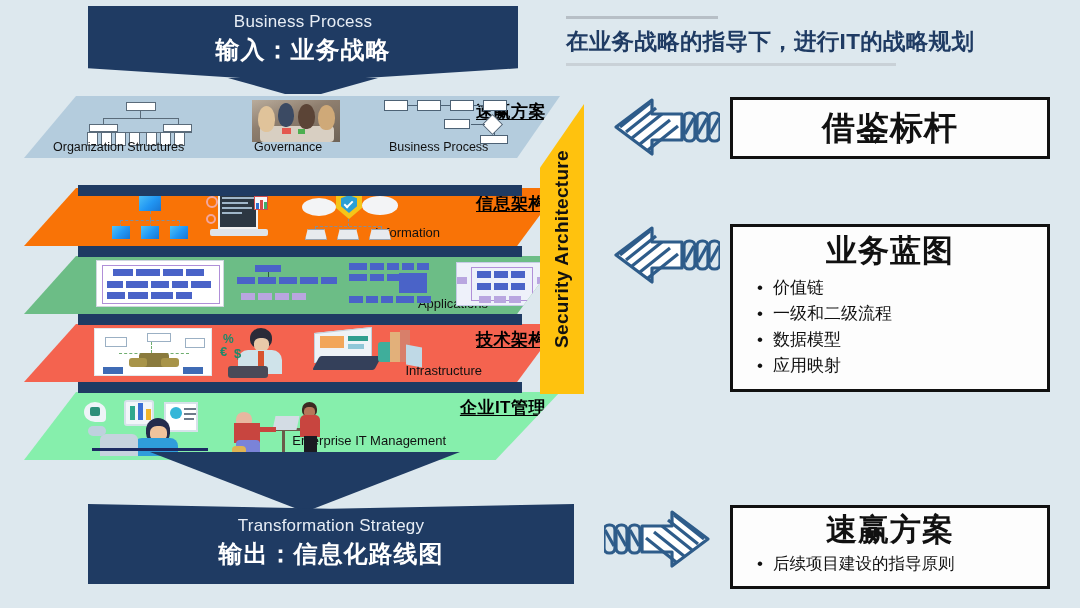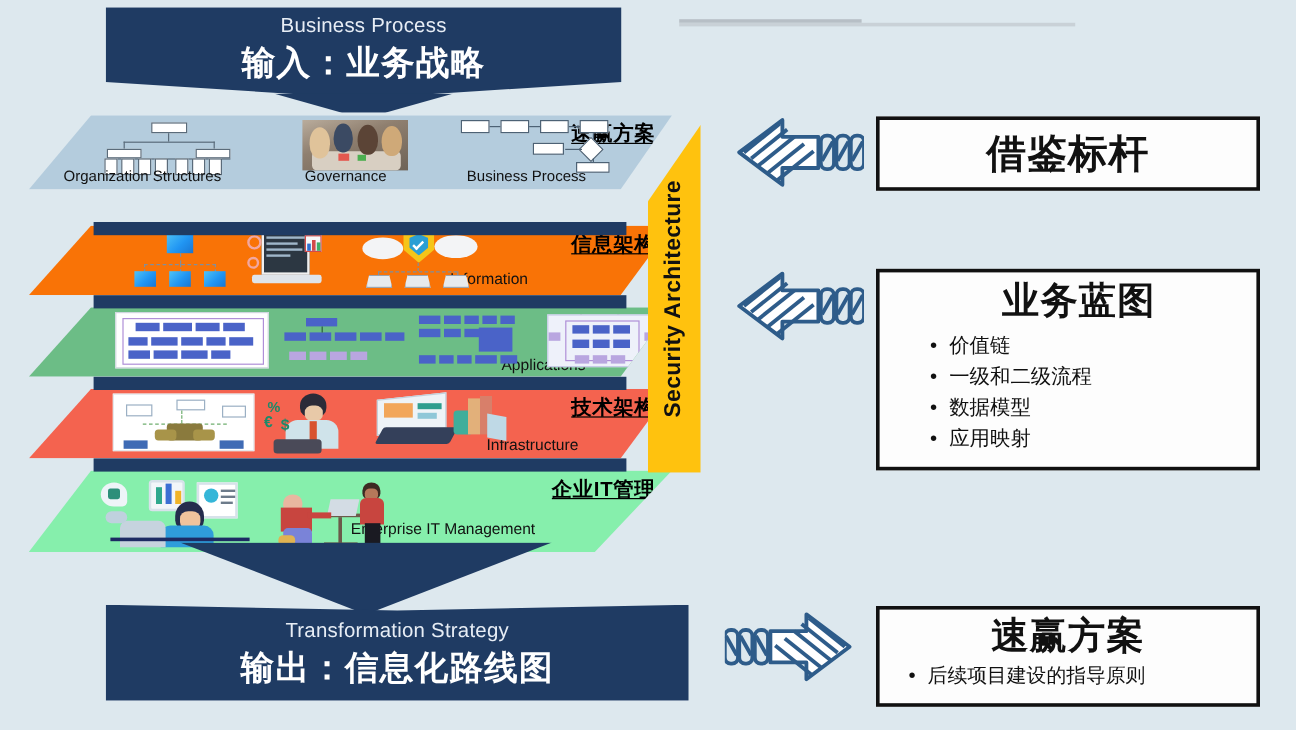--- a/index.html
+++ b/index.html
@@ -19,21 +19,21 @@
     left:88px; top:6px; width:430px; height:76px;
     clip-path: polygon(0 0, 100% 0, 100% 82%, 50% 100%, 0 82%);
     padding-top:6px;
   }
   .banner.bottom {
     left:88px; top:504px; width:486px; height:80px;
     clip-path: polygon(0 0, 50% 6%, 100% 0, 100% 100%, 0 100%);
     padding-top:12px;
   }
   .banner .en { font-size:17px; font-weight:400; color:#e7edf5; letter-spacing:.2px;}
-  .banner .zh { font-size:28px; font-weight:bold; margin-top:2px; letter-spacing:1px;}
+  .banner .zh { font-size:24px; font-weight:bold; margin-top:2px; letter-spacing:1px;}
 
   .connector-down {
     position:absolute; left:150px; top:452px; width:310px; height:60px;
     background:#1f3b63;
     clip-path: polygon(0 0, 100% 0, 50% 100%);
   }
   .connector-top {
     position:absolute; left:228px; top:78px; width:150px; height:16px;
     background:#1f3b63;
     clip-path: polygon(0 0, 100% 0, 62% 100%, 38% 100%);
@@ -453,20 +453,21 @@
   </div>
 
   <div class="connector-down"></div>
   <div class="banner bottom">
     <div class="en">Transformation Strategy</div>
     <div class="zh">输出：信息化路线图</div>
   </div>
 
   <div id="hdr">
     <div class="rule-top"></div>
+    <div class="htxt">在业务战略的指导下，进行IT的战略规划</div>
     <div class="rule-bot"></div>
   </div>
 
   <svg class="arrowIcon" style="left:604px; top:96px;" width="116" height="62" viewBox="0 0 116 62">
     <g fill="none" stroke="#2e5c8a" stroke-width="3.2" stroke-linejoin="round">
       <path d="M48 4 L12 31 L48 58 L48 44 L78 44 L78 18 L48 18 Z" fill="#ffffff"></path>
       <path d="M46 7 L16 31"></path>
         <path d="M52 12 L22 36"></path>
         <path d="M58 18 L28 42"></path>
       <path d="M66 24 L36 48"></path>
@@ -492,21 +493,21 @@
       <path d="M66 24 L36 48"></path>
         <path d="M74 30 L44 54"></path>
       <rect x="80" y="17" width="11" height="28" rx="5"></rect>
       <rect x="93" y="17" width="11" height="28" rx="5"></rect>
       <rect x="105" y="17" width="11" height="28" rx="5"></rect>
       <path d="M81 38 L90 22"></path>
         <path d="M94 38 L103 22"></path>
         <path d="M106 38 L115 22"></path>
     </g>
   </svg>
-  <div class="card" style="left:730px; top:224px; width:320px; height:168px; padding:4px 0 0 18px;">
+  <div class="card" style="left:730px; top:224px; width:320px; height:168px; padding:4px 0 0 0;">
     <div class="title" style="font-size:31px; line-height:40px;">业务蓝图</div>
     <ul style="margin-top:4px; padding-left:14px;">
       <li style="font-size:17px; line-height:26px;">
         <span class="dot">•</span>
         <span>价值链</span>
       </li>
       <li style="font-size:17px; line-height:26px;">
         <span class="dot">•</span>
         <span>一级和二级流程</span>
       </li>

